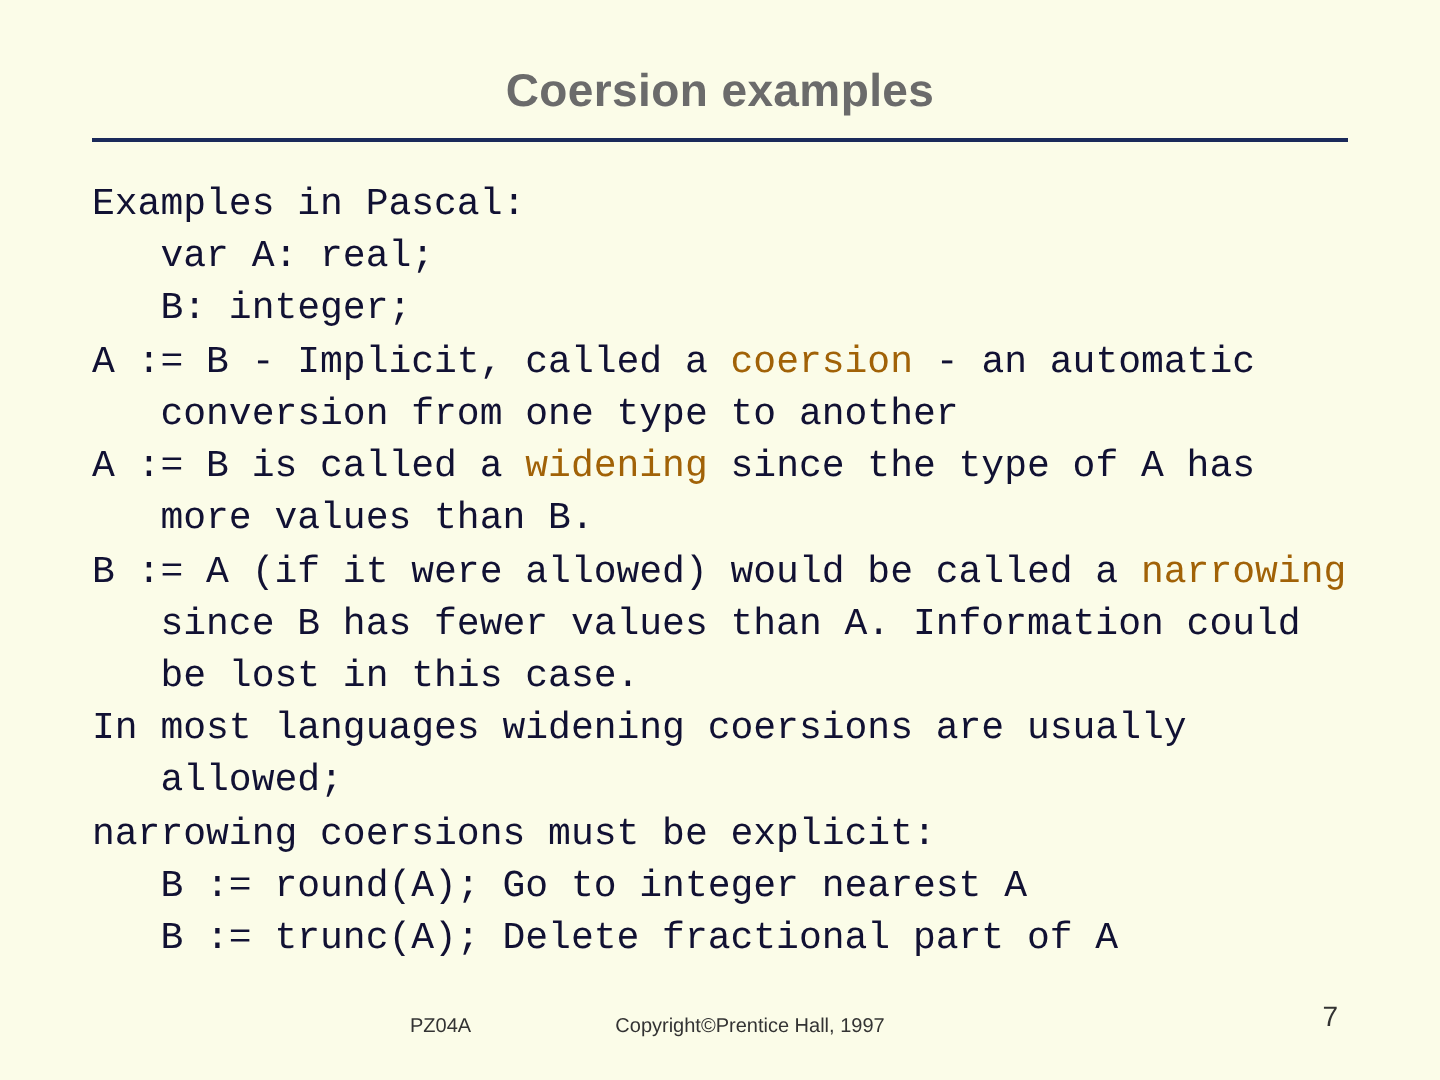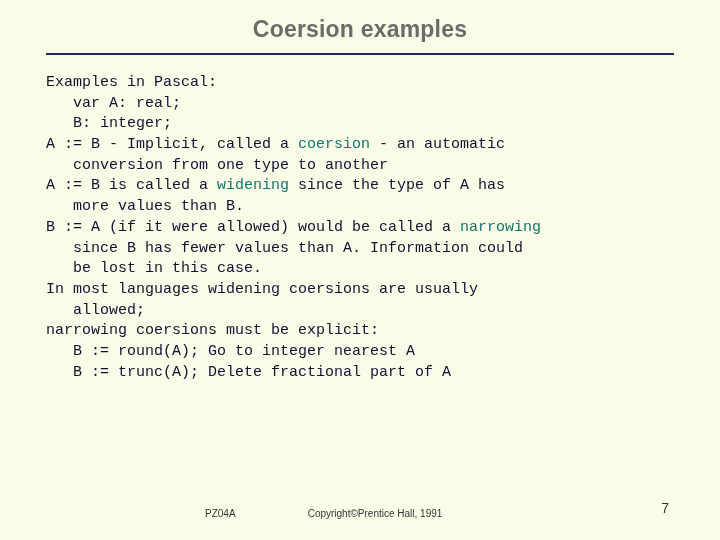--- a/index.html
+++ b/index.html
@@ -9,45 +9,45 @@
     height: 540px;
     background: #fbfce8;
     font-family: "Times New Roman", Times, serif;
     color: #1a1a3a;
   }
   .slide {
     position: relative;
     width: 720px;
     height: 540px;
     box-sizing: border-box;
-    padding: 16px 46px 0 46px;
+    padding: 32px 46px 0 46px;
   }
   .title {
     text-align: center;
     font-family: Arial, Helvetica, sans-serif;
     font-weight: bold;
     font-size: 23px;
     color: #6b6b6b;
     letter-spacing: 0.2px;
     margin-bottom: 10px;
   }
   .rule {
     border: none;
     border-top: 2px solid #1a2a5a;
     margin: 0 0 18px 0;
   }
   .body {
     font-family: "Courier New", Courier, monospace;
-    font-size: 15px;
+    font-size: 19px;
     line-height: 1.38;
     white-space: pre;
     color: #111133;
   }
   .hl {
-    color: #0f766e;
+    color: #a16207;
   }
   .footer {
     position: absolute;
     bottom: 20px;
     left: 0;
     right: 0;
     padding: 0 46px;
     box-sizing: border-box;
     display: flex;
     align-items: center;
@@ -76,17 +76,17 @@
 <body>
 
 <div class="slide">
   <div class="title">Coersion examples</div>
   <hr class="rule">
   <div class="body" id="body"><div><span>Examples in Pascal:</span></div><div><span>   var A: real;</span></div><div><span>   B: integer;</span></div><div><span>A := B - Implicit, called a </span><span class="hl">coersion</span><span> - an automatic</span></div><div><span>   conversion from one type to another</span></div><div><span>A := B is called a </span><span class="hl">widening</span><span> since the type of A has</span></div><div><span>   more values than B.</span></div><div><span>B := A (if it were allowed) would be called a </span><span class="hl">narrowing</span></div><div><span>   since B has fewer values than A. Information could</span></div><div><span>   be lost in this case.</span></div><div><span>In most languages widening coersions are usually</span></div><div><span>   allowed;</span></div><div><span>narrowing coersions must be explicit:</span></div><div><span>   B := round(A); Go to integer nearest A</span></div><div><span>   B := trunc(A); Delete fractional part of A</span></div></div>
 
   <div class="footer">
     <span class="footer-left">PZ04A</span>
     <div class="footer-center">
-      <div>Copyright©Prentice Hall, 1991</div>
+      <div>Copyright©Prentice Hall, 1997</div>
     </div>
     <span class="footer-right">7</span>
   </div>
 </div>
 
 </body></html>

